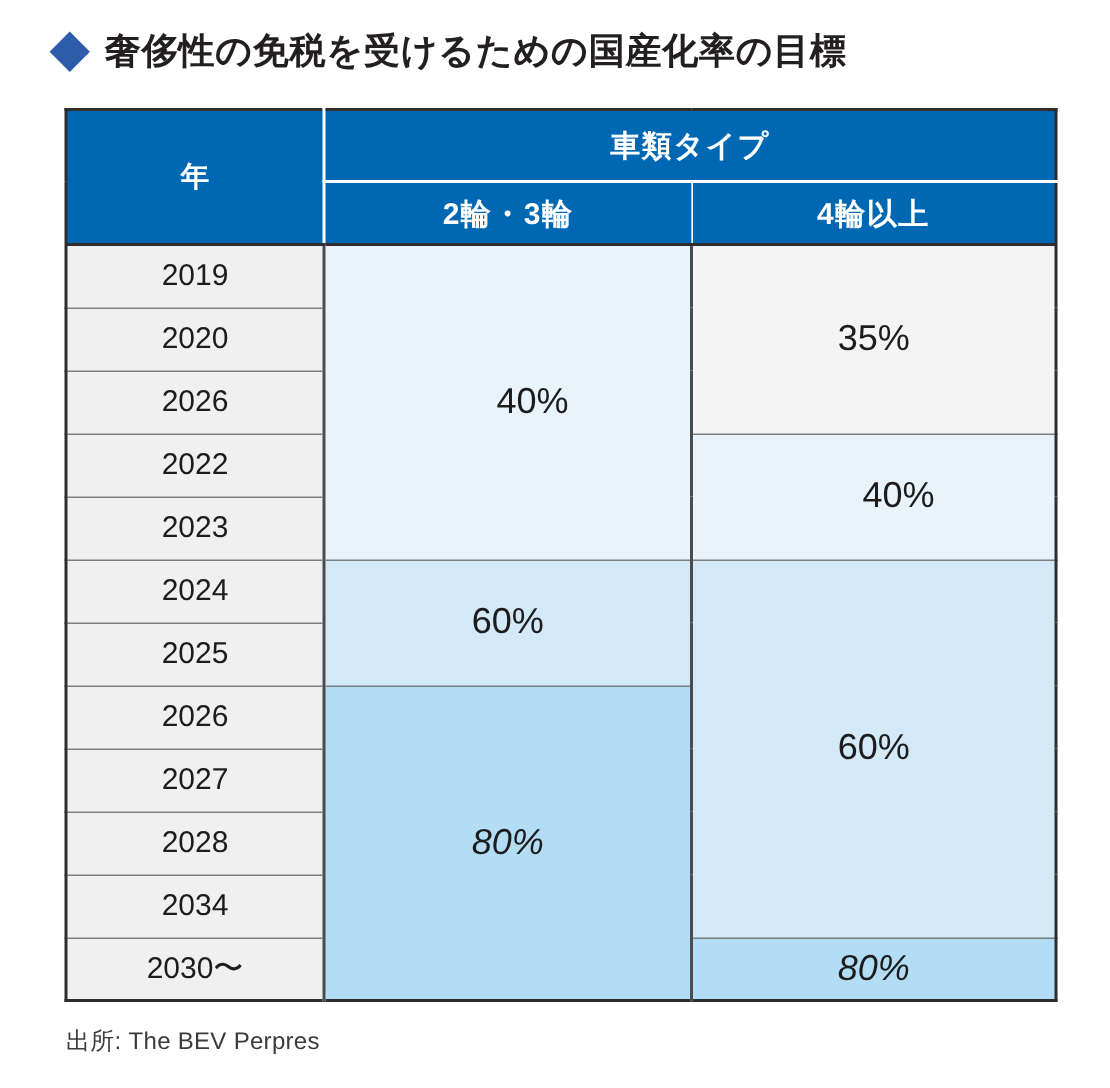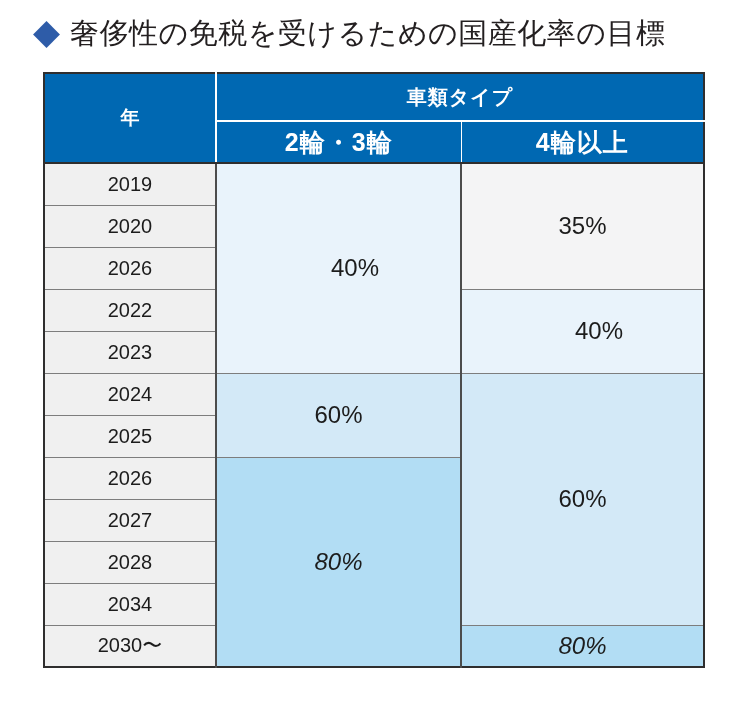--- a/index.html
+++ b/index.html
@@ -31,42 +31,42 @@
     margin-left:34px;margin-right:34px;
     height:32px;
   }
   .diamond{
     width:19px;height:19px;flex:0 0 19px;
     background:var(--diamond-blue);
     transform:rotate(45deg);
     margin:0 14px 0 3px;
   }
   .title-text{
-    font-size:29px;font-weight:normal;color:var(--title-color);
+    font-size:24px;font-weight:bold;color:var(--title-color);
     letter-spacing:0.5px;white-space:nowrap;
   }
   table.rate-table{
     border-collapse:collapse;
     table-layout:fixed;
     margin:22px 0 0 43px;
     width:660px;
     border:2px solid var(--border-dark);
   }
   col.c-year{width:172px;}
   col.c-2w{width:245px;}
   col.c-4w{width:243px;}
   th{
     background:var(--header-blue);
     color:#ffffff;font-weight:bold;
     border:1px solid #ffffff;
     text-align:center;vertical-align:middle;
   }
   th.th-group{height:48px;font-size:20px;border-bottom:2px solid #ffffff;letter-spacing:1px;}
   th.th-year{font-size:19px;border-right:2px solid #ffffff;border-bottom:2px solid var(--border-dark);}
-  th.th-sub{height:42px;font-size:25px;border-bottom:2px solid var(--border-dark);letter-spacing:1px;}
+  th.th-sub{height:42px;font-size:20px;border-bottom:2px solid var(--border-dark);letter-spacing:1px;}
   td{
     border:1px solid var(--border-light);
     text-align:center;vertical-align:middle;
     height:42px;
   }
   td.year{
     background:var(--cell-gray);
     font-size:20px;
     border-right:2px solid var(--border-mid);
   }
@@ -148,13 +148,14 @@
       <tr>
         <td class="year">2034</td>
       </tr>
       <tr>
         <td class="year">2030〜</td>
         <td class="val col4 bg80">80%</td>
       </tr>
     </tbody>
   </table>
 
+  <div class="source">出所: The BEV Perpres</div>
 </div>
 
 </body></html>

